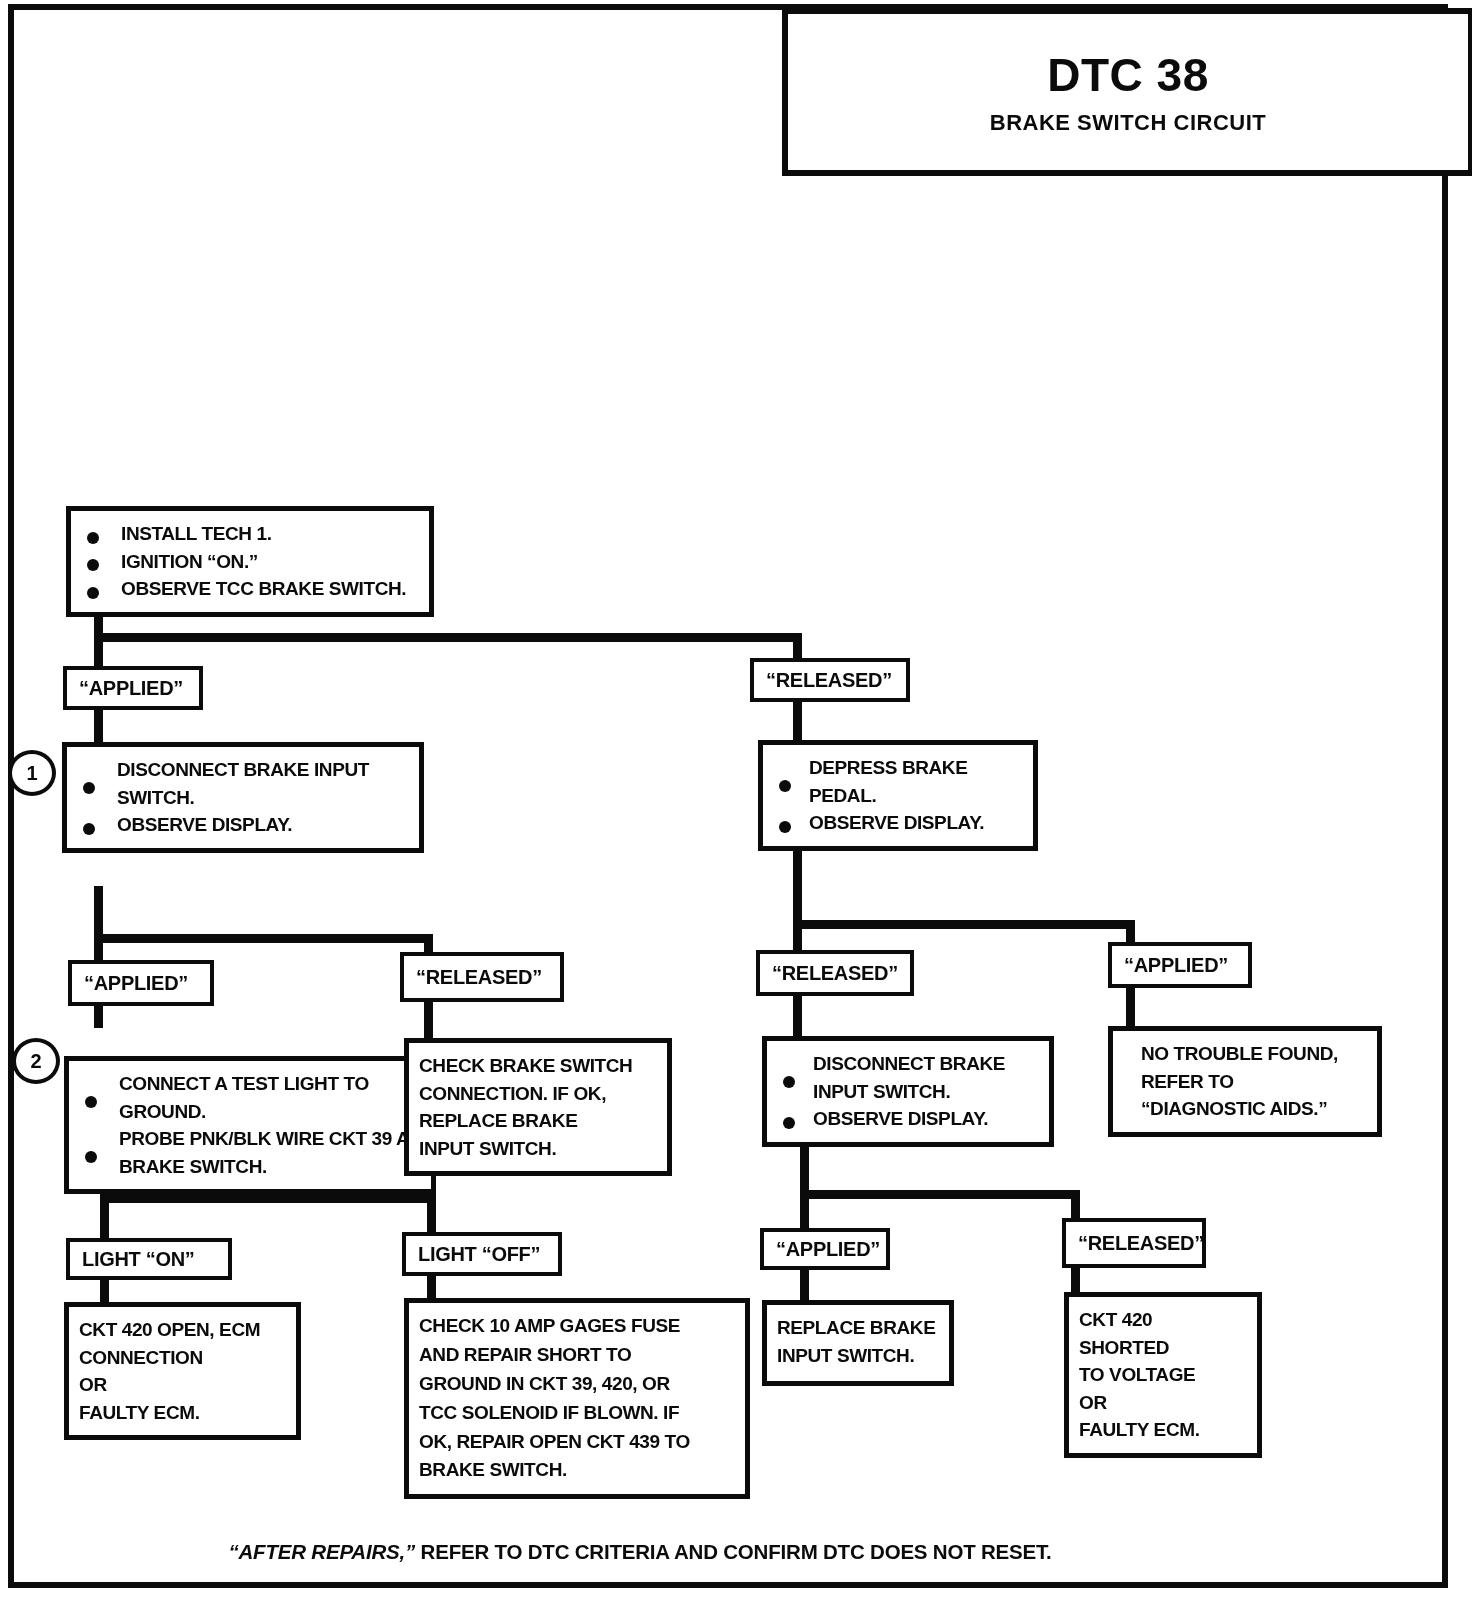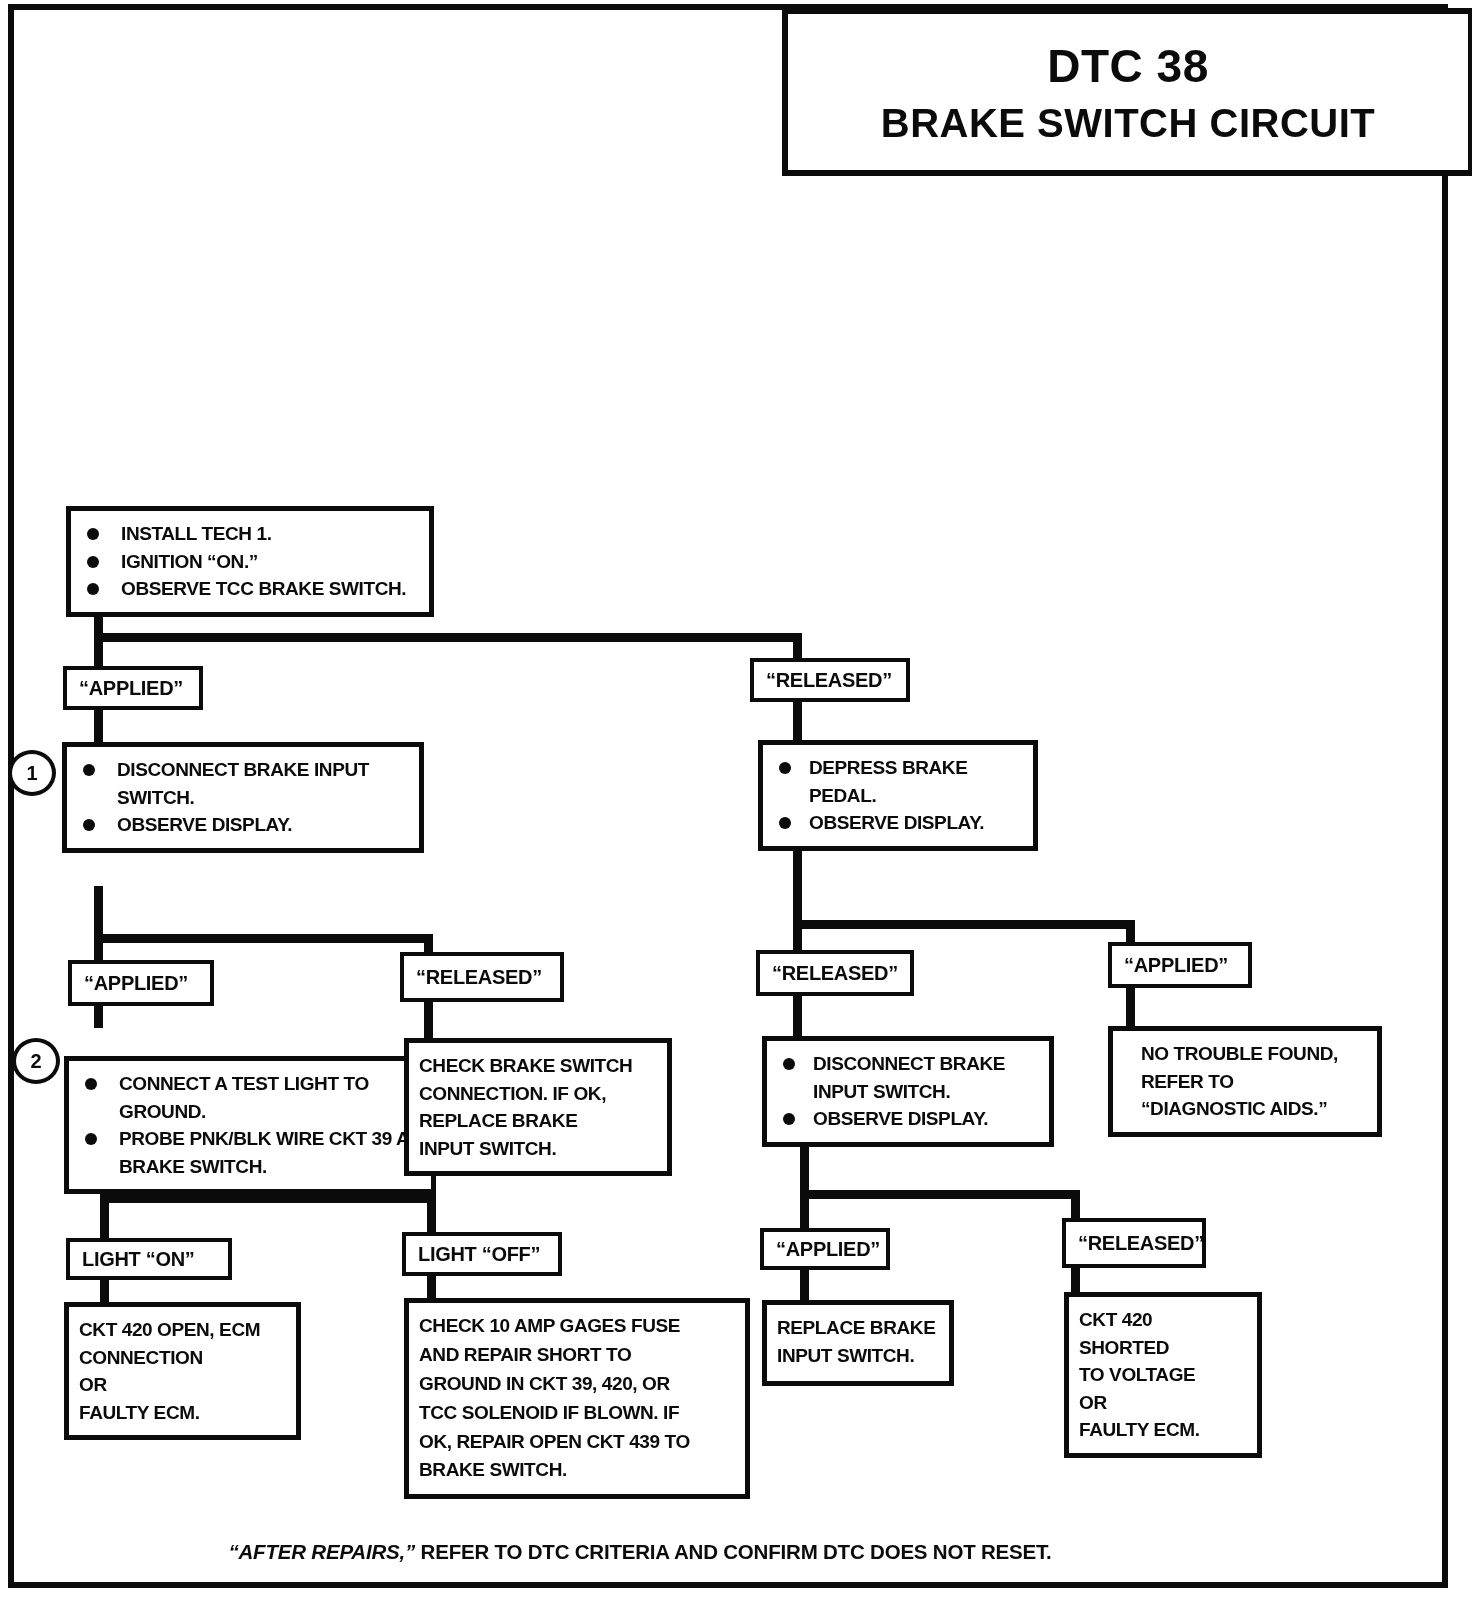--- a/index.html
+++ b/index.html
@@ -12,32 +12,32 @@
     position:absolute; left:8px; top:4px; width:1440px; height:1584px;
     border:6px solid #0b0b0b; box-sizing:border-box; z-index:0;
   }
   .title-box {
     position:absolute; left:782px; top:8px; width:692px; height:168px;
     border:6px solid #0b0b0b; box-sizing:border-box; background:#fff; z-index:3;
     display:flex; flex-direction:column; align-items:center; justify-content:center; gap:8px;
     text-align:center;
   }
   .title-line1 { font-size:46px; letter-spacing:0.5px; }
-  .title-line2 { font-size:40px; letter-spacing:0.5px; }
+  .title-line2 { font-size:22px; letter-spacing:0.5px; }
   .conn { position:absolute; background:#0b0b0b; z-index:1; }
   .box {
     position:absolute; background:#fff; border:5px solid #0b0b0b; box-sizing:border-box;
     padding:9px 10px; font-size:19px; letter-spacing:-0.4px; line-height:1.45; z-index:2;
   }
   .lab {
     position:absolute; background:#fff; border:4px solid #0b0b0b; box-sizing:border-box;
     font-size:20px; letter-spacing:-0.3px; display:flex; align-items:center; padding:0 12px;
     z-index:2; white-space:nowrap;
   }
-  .brow { display:flex; align-items:flex-start; }
+  .brow { display:flex; align-items:center; }
   .dot { flex:0 0 auto; width:12px; height:12px; border-radius:50%; background:#0b0b0b; margin:8px 22px 0 6px; }
   .btxt { flex:1 1 auto; }
   .note {
     position:absolute; width:48px; height:46px; border:4px solid #0b0b0b; border-radius:50%;
     box-sizing:border-box; background:#fff; display:flex; align-items:center; justify-content:center;
     font-size:20px; z-index:3;
   }
   .footer {
     position:absolute; top:1540px; left:0; width:1280px; text-align:center;
     font-size:20.5px; letter-spacing:-0.2px; z-index:2;

